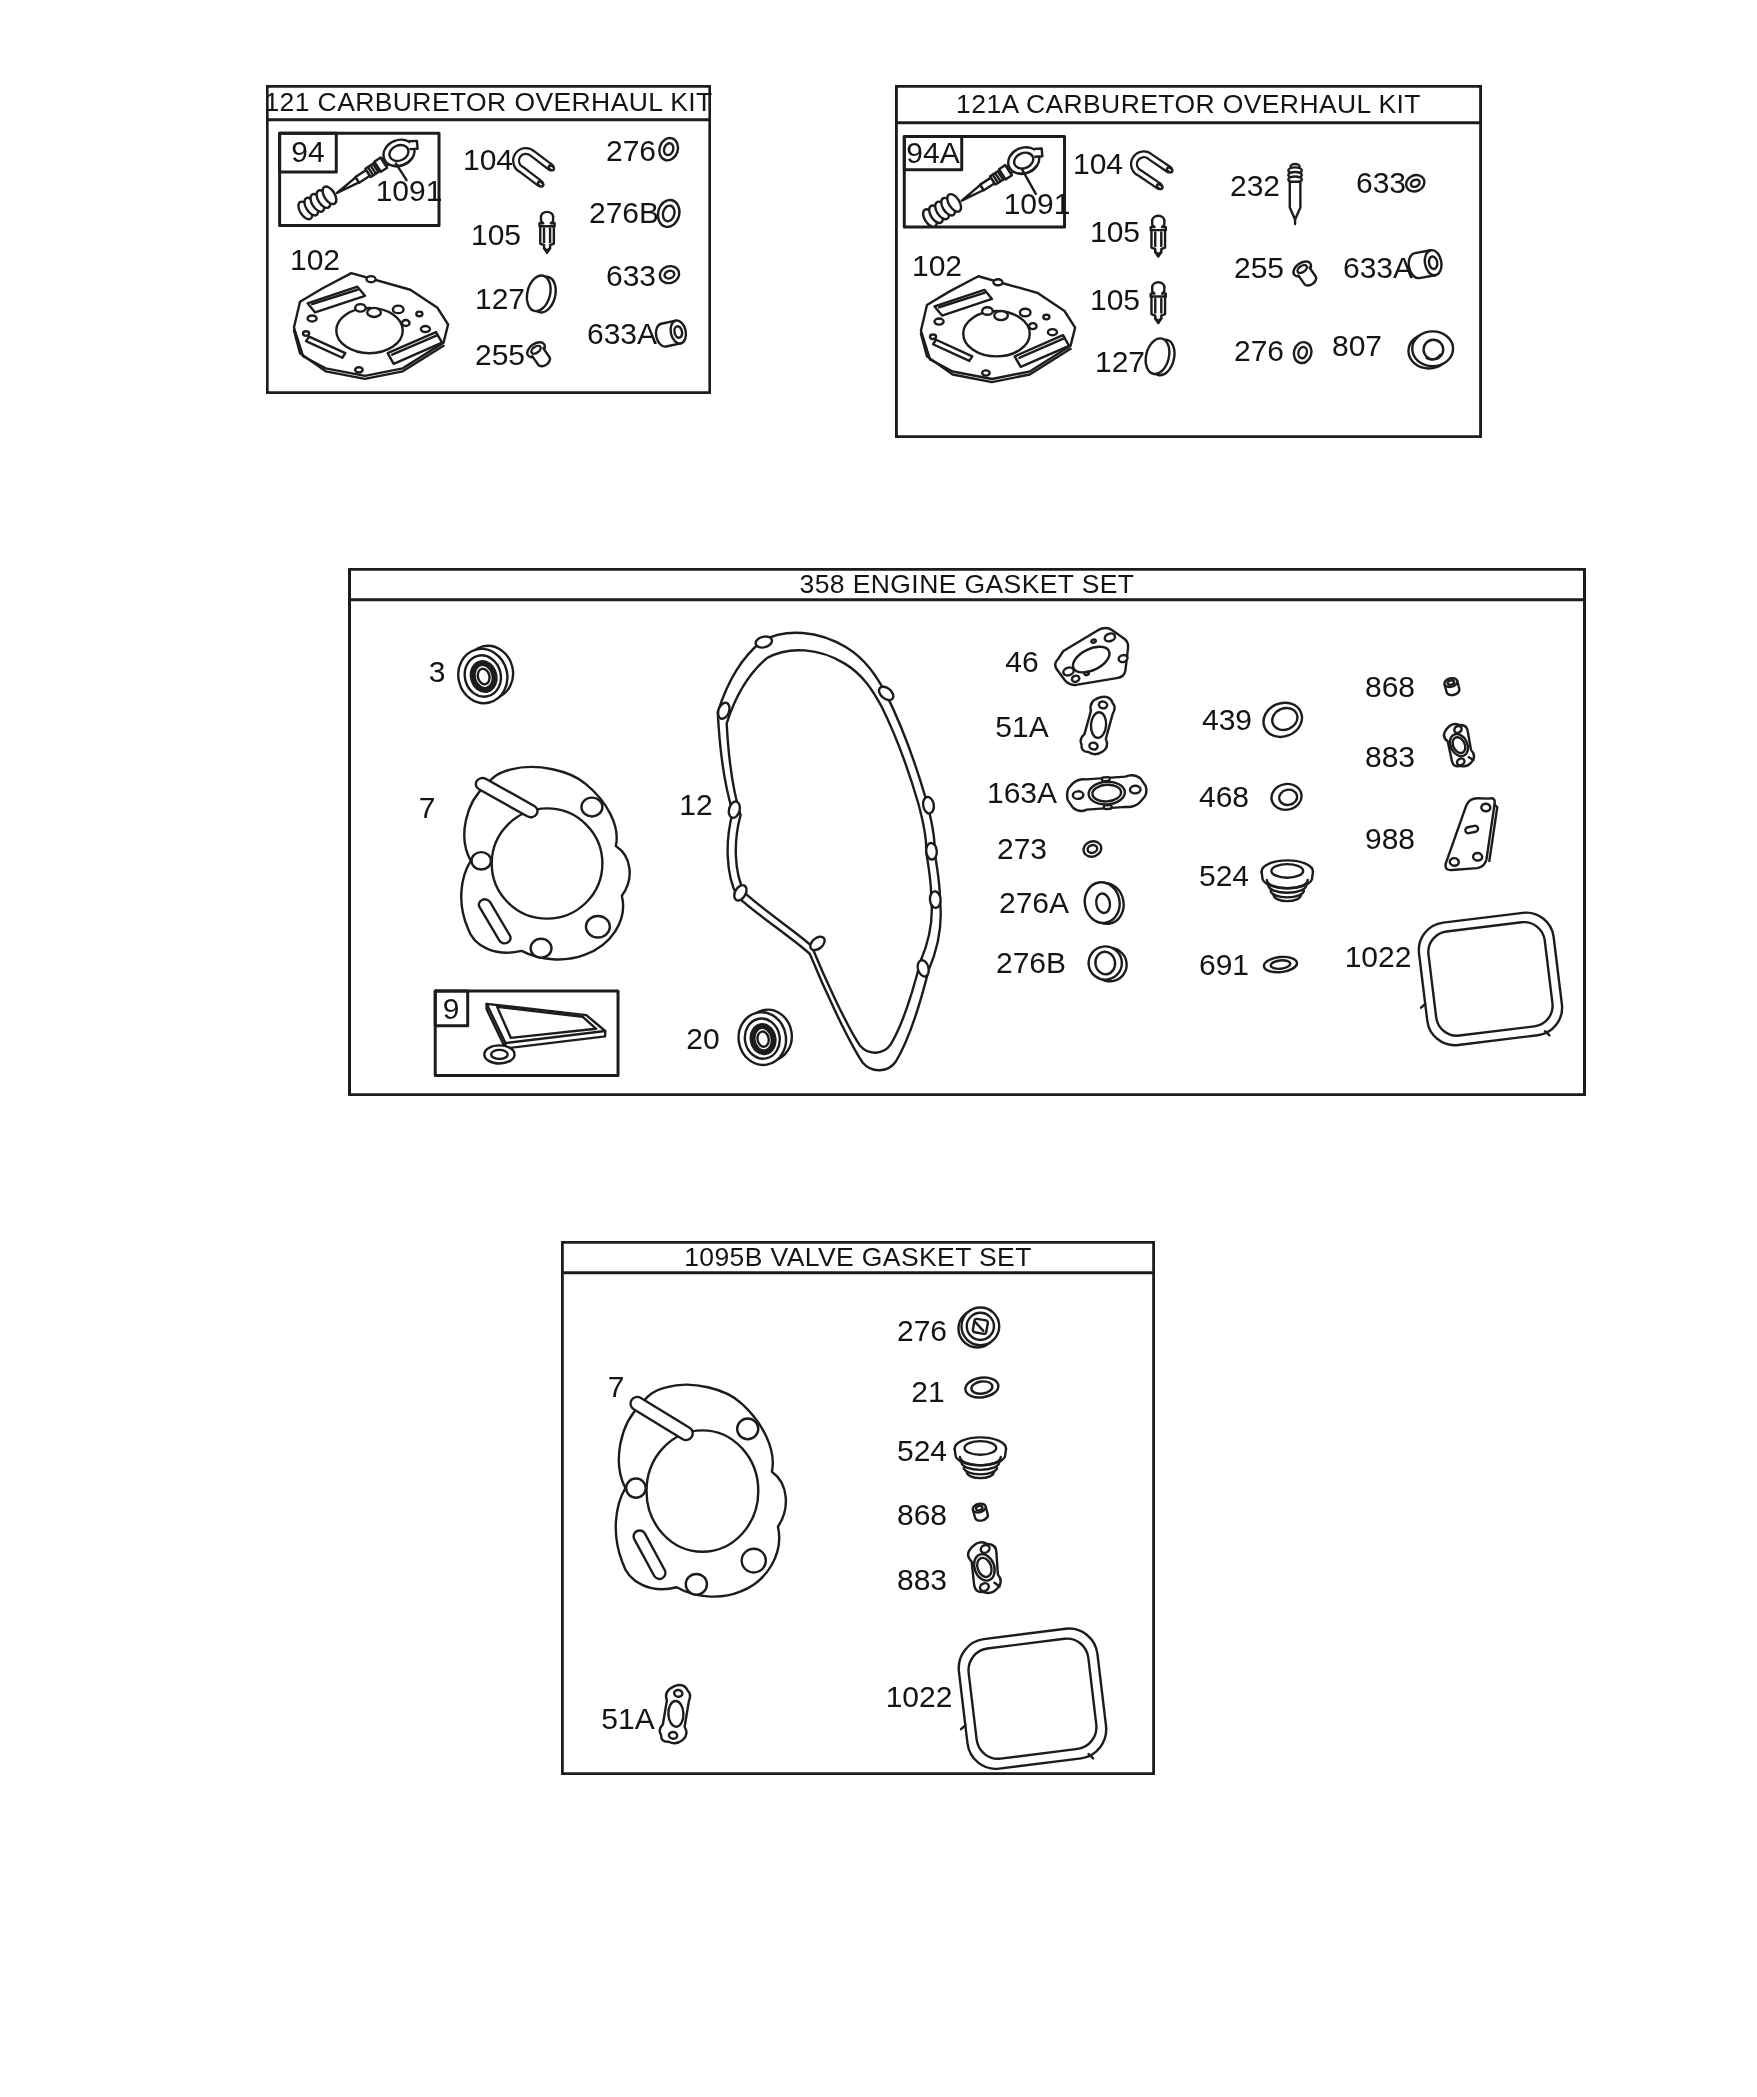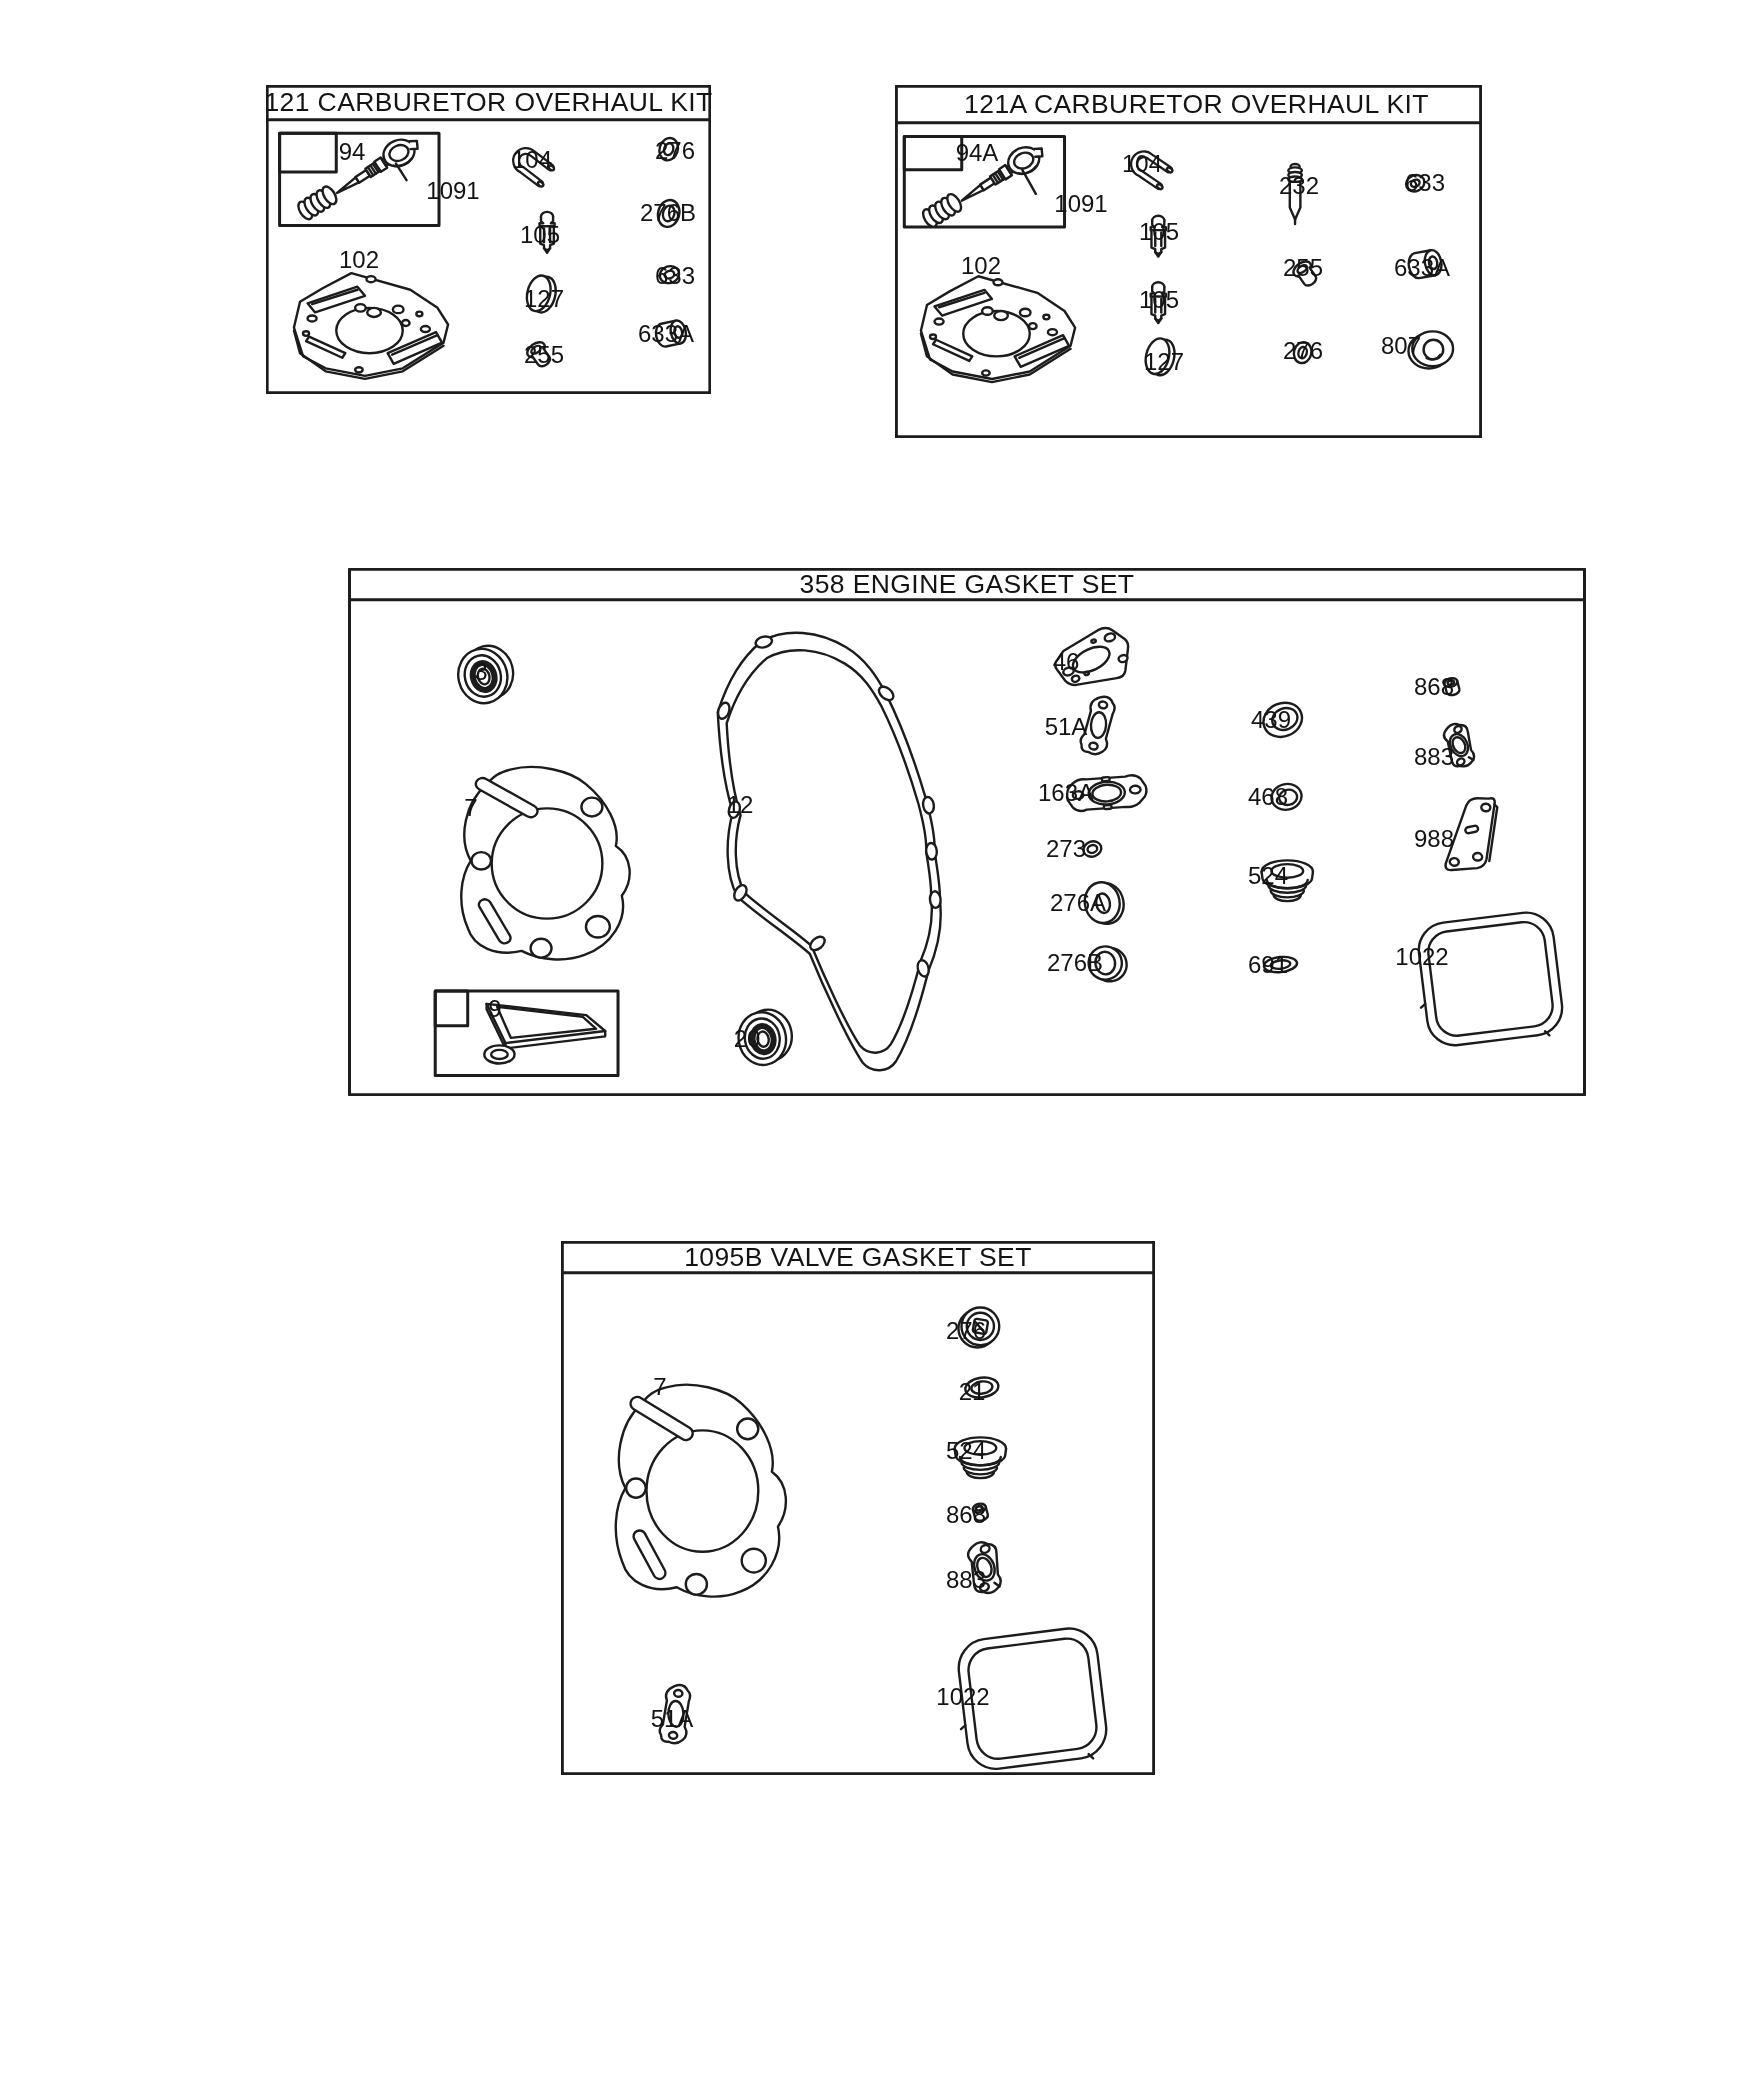--- a/index.html
+++ b/index.html
@@ -2,21 +2,21 @@
 <html style="font-size:12px"><head>
 <meta charset="utf-8">
 <style>
   html,body{margin:0;padding:0;background:#ffffff;}
   .canvas{position:relative;width:1757px;height:2097px;background:#ffffff;
           font-family:"Liberation Sans", sans-serif;color:#141414;overflow:hidden;}
   .panel{position:absolute;text-align:center;}
   .panel svg.draw{position:absolute;left:0;top:0;}
   .ptitle{position:absolute;left:0;top:0;right:0;display:flex;align-items:center;justify-content:center;
           font-size:26.5px;letter-spacing:0.4px;color:#141414;white-space:nowrap;}
-  .plabel{position:absolute;transform:translate(-50%,-50%);font-size:24px;color:#141414;white-space:nowrap;margin-left:44px;}
+  .plabel{position:absolute;transform:translate(-50%,-50%);font-size:30px;color:#141414;white-space:nowrap;}
   
   path,ellipse,circle,rect,line{stroke:#1c1c1c;stroke-width:2.4;fill:none;
         stroke-linecap:round;stroke-linejoin:round;vector-effect:non-scaling-stroke;}
   .wf{fill:#ffffff;}
   .frame{stroke-width:3;}
   .defs-holder{position:absolute;width:0;height:0;overflow:hidden;}
 </style>
 </head>
 <body>
 
@@ -258,21 +258,21 @@
     <div class="plabel" style="left:222px;top:75px">104</div>
     <div class="plabel" style="left:230px;top:150px">105</div>
     <div class="plabel" style="left:234px;top:214px">127</div>
     <div class="plabel" style="left:234px;top:270px">255</div>
     <div class="plabel" style="left:365px;top:66px">276</div>
     <div class="plabel" style="left:358px;top:128px">276B</div>
     <div class="plabel" style="left:365px;top:191px">633</div>
     <div class="plabel" style="left:356px;top:249px">633A</div>
   </div>
 
-  <div class="panel" style="left:895px;top:85px;width:587px;height:353px;padding-left:16px;">
+  <div class="panel" style="left:895px;top:85px;width:587px;height:353px;">
     <svg class="draw" width="587" height="353" viewBox="0 0 776 467">
       <rect class="frame" x="1.5" y="1.5" width="773" height="464"></rect>
       <line class="frame" x1="0" y1="50" x2="776" y2="50"></line>
       <rect class="frame" x="12" y="68" width="212" height="120"></rect>
       <rect class="frame" x="12" y="68" width="76" height="44"></rect>
       <g transform="translate(-6,10)">
         <use href="#sym-asm94"></use>
       </g>
       <line x1="186" y1="144" x2="168" y2="112"></line>
       <g transform="translate(138,319)">

